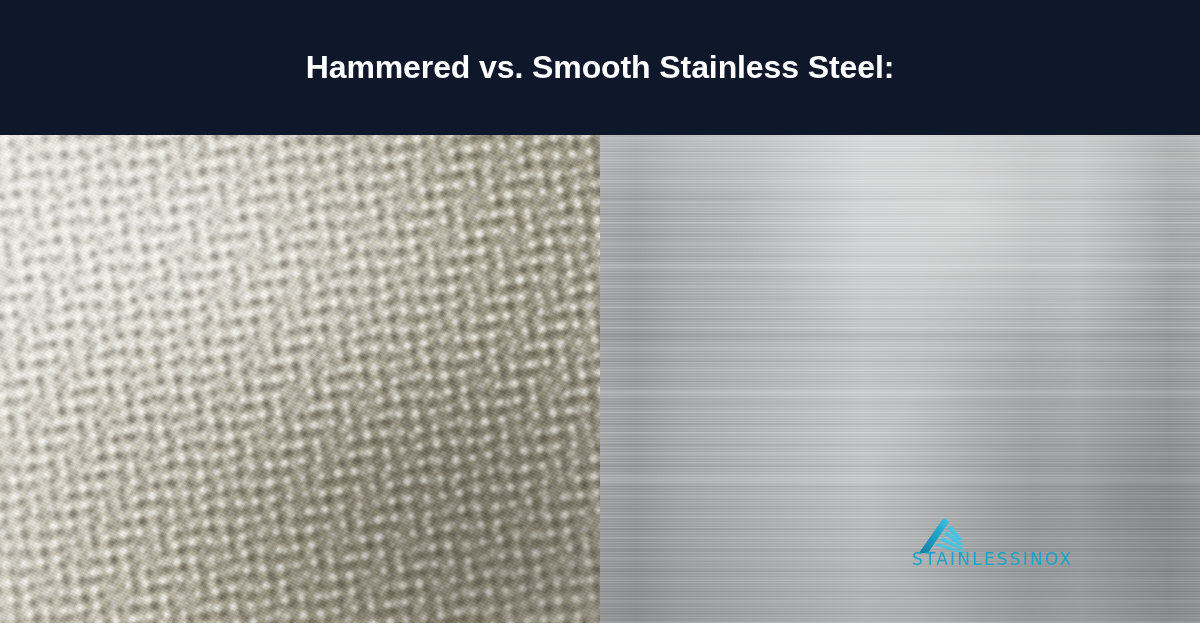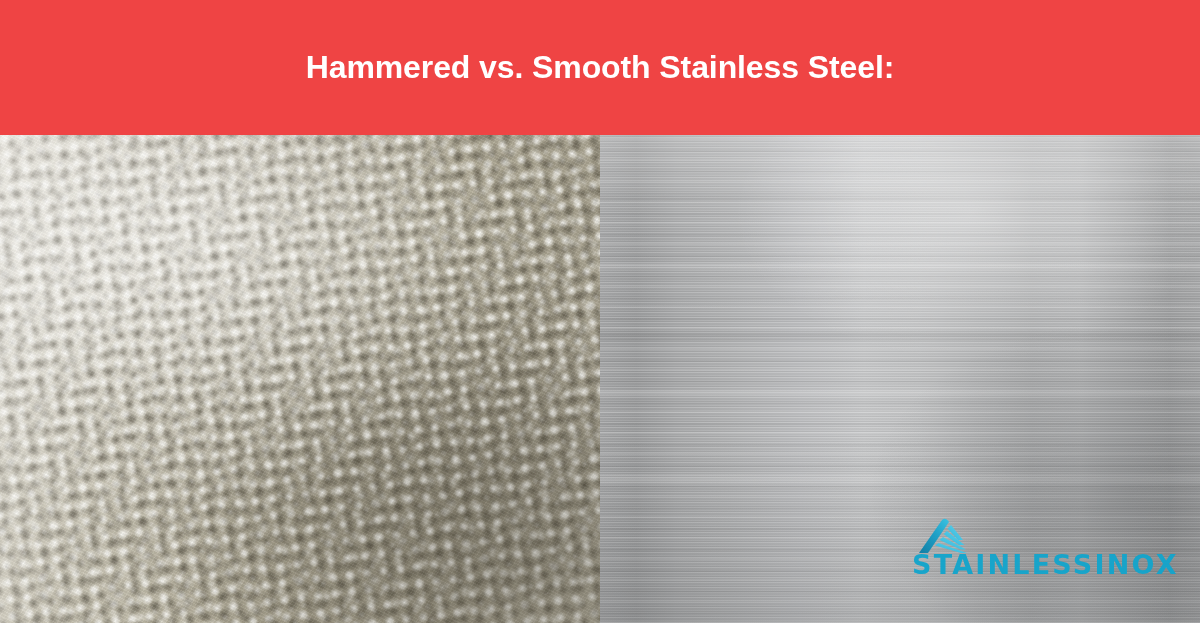--- a/index.html
+++ b/index.html
@@ -14,21 +14,21 @@
     overflow:hidden;
     background:#ffffff;
   }
 
   
   .header{
     position:absolute;
     left:0; top:0;
     width:1200px;
     height:135px;
-    background:#ef4444;
+    background:#0f172a;
     display:flex;
     flex-direction:column;
     align-items:center;
     justify-content:center;
     z-index:5;
   }
   .title-line{
     color:#ffffff;
     font-weight:700;
     font-size:32px;
@@ -181,23 +181,23 @@
     opacity:.96;
   }
   .logo-mark{
     position:absolute;
     left:4px; top:0;
     width:58px; height:36px;
   }
   .logo-word{
     position:absolute;
     left:0; top:33px;
-    font-size:27px;
+    font-size:17px;
     line-height:1;
-    font-weight:700;
+    font-weight:400;
     letter-spacing:2.2px;
     color:#13a5cc;
     white-space:nowrap;
     font-family:"DejaVu Sans", sans-serif;
   }
 
   
   .bottom-strip{
     position:absolute;
     left:0; top:623px;

